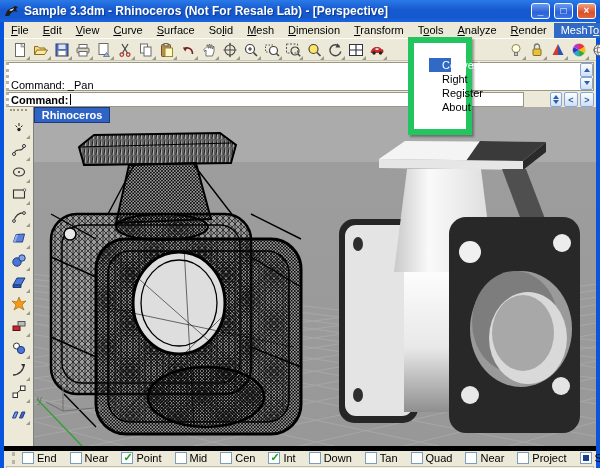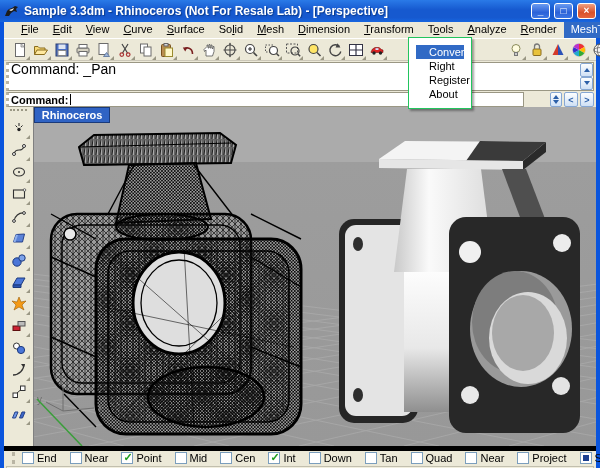--- a/index.html
+++ b/index.html
@@ -14,35 +14,35 @@
   .titletext{color:#fff;font-weight:bold;font-size:12px;flex:1;white-space:nowrap;overflow:hidden;
     text-shadow:1px 1px 1px #0a3a8c;}
   .winbtn{width:19px;height:16px;border-radius:3px;border:1px solid #fff;
     display:flex;align-items:center;justify-content:center;color:#fff;font-size:10px;font-weight:bold;
     background:linear-gradient(180deg,#6a9bf0,#2b62d8 60%,#3e77e4);}
   .winbtn.close{background:linear-gradient(180deg,#f0a080,#d8512b 60%,#e4653e);}
   .winbtn span{line-height:10px;}
   
   .client{position:absolute;left:4px;top:22px;width:592px;height:442px;background:#ECE9D8;}
   
-  .menubar{position:absolute;left:0;top:0;width:592px;height:16px;display:flex;padding-left:10px;}
+  .menubar{position:absolute;left:0;top:0;width:592px;height:16px;display:flex;align-items:center;padding-left:0;}
   .menuitem{padding:1px 7px 2px 7px;white-space:nowrap;cursor:default;}
   .menuitem.active{background:#316AC5;color:#fff;}
   .menuitem u{text-decoration:underline;}
   
   .toolbar{position:absolute;left:0;top:16px;width:592px;height:23px;display:flex;align-items:center;
     padding-left:6px;border-top:1px solid #fff;border-bottom:1px solid #cbc7b8;}
   .tbtn{position:relative;width:20px;height:20px;margin-right:1px;display:flex;align-items:center;justify-content:center;flex:none;}
   .tbtn:after{content:"";position:absolute;right:0;bottom:0;border-left:4px solid transparent;border-bottom:4px solid #9a9784;}
   .tbspacer{flex:none;}
   
   .cmdarea{position:absolute;left:0;top:39px;width:592px;height:46px;background:#ECE9D8;}
   .cmdhist{position:absolute;left:2px;top:1px;width:588px;height:29px;background:#fff;
     border:1px solid #9a9784;border-left:3px dotted #b9b5a4;}
-  .histline{white-space:pre;padding:0 2px;line-height:13px;font-size:14px;}
+  .histline{white-space:pre;padding:16px 2px;line-height:13px;font-size:11px;}
   .histscroll{position:absolute;right:0;top:0;width:13px;height:27px;display:flex;flex-direction:column;}
   .sbtn{flex:1;background:linear-gradient(180deg,#fdfefe,#cfe0f5);border:1px solid #86a7d3;border-radius:2px;
     display:flex;align-items:center;justify-content:center;}
   .tri{width:0;height:0;border-left:3px solid transparent;border-right:3px solid transparent;}
   .tri.up{border-bottom:4px solid #2b5fa8;}
   .tri.down{border-top:4px solid #2b5fa8;}
   .cmdrow{position:absolute;left:2px;top:31px;width:588px;height:15px;display:flex;align-items:stretch;gap:24px;}
   .cmdfield{flex:1;background:#fff;border:1px solid #9a9784;border-left:3px dotted #b9b5a4;
     display:flex;align-items:center;padding-left:2px;}
   .cmdprompt{font-weight:bold;white-space:pre;}
@@ -69,21 +69,21 @@
     border-top:5px solid #000000;display:flex;align-items:center;gap:13px;padding-left:8px;}
   .osnap:before{content:"";width:2px;height:12px;border-left:3px dotted #b9b5a4;margin-right:-6px;}
   .snap{display:flex;align-items:center;gap:3px;white-space:nowrap;}
   .cb{width:12px;height:12px;background:#fff;border:1px solid #7b9ebd;position:relative;flex:none;}
   .cb.checked:before{content:"\2713";position:absolute;left:1px;top:-2px;color:#1e9e1e;font-size:11px;font-weight:bold;}
   .cb.filled:before{content:"";position:absolute;left:2px;top:2px;width:6px;height:6px;background:#1b3f8f;}
   .statusrow{position:absolute;left:0;top:442px;width:592px;height:22px;background:#ECE9D8;}
   .statusfield{position:absolute;left:2px;top:2px;right:2px;height:14px;background:#f1eede;border:1px solid #c2bfae;}
   
   .dropdown{position:absolute;left:408px;top:37px;width:64px;background:#fff;
-    border:1px solid #22c55e;box-shadow:2px 2px 2px rgba(0,0,0,.35);padding:7px;z-index:50;}
+    border:6px solid #22c55e;box-shadow:2px 2px 2px rgba(0,0,0,.35);padding:15px;z-index:50;}
   .ddi{height:14px;line-height:14px;padding-left:13px;white-space:nowrap;}
   .ddi.active{background:#316AC5;color:#fff;}
   svg{display:block;}
 </style>
 </head>
 <body>
 
 <div class="stage">
 
   <div class="titlebar">

